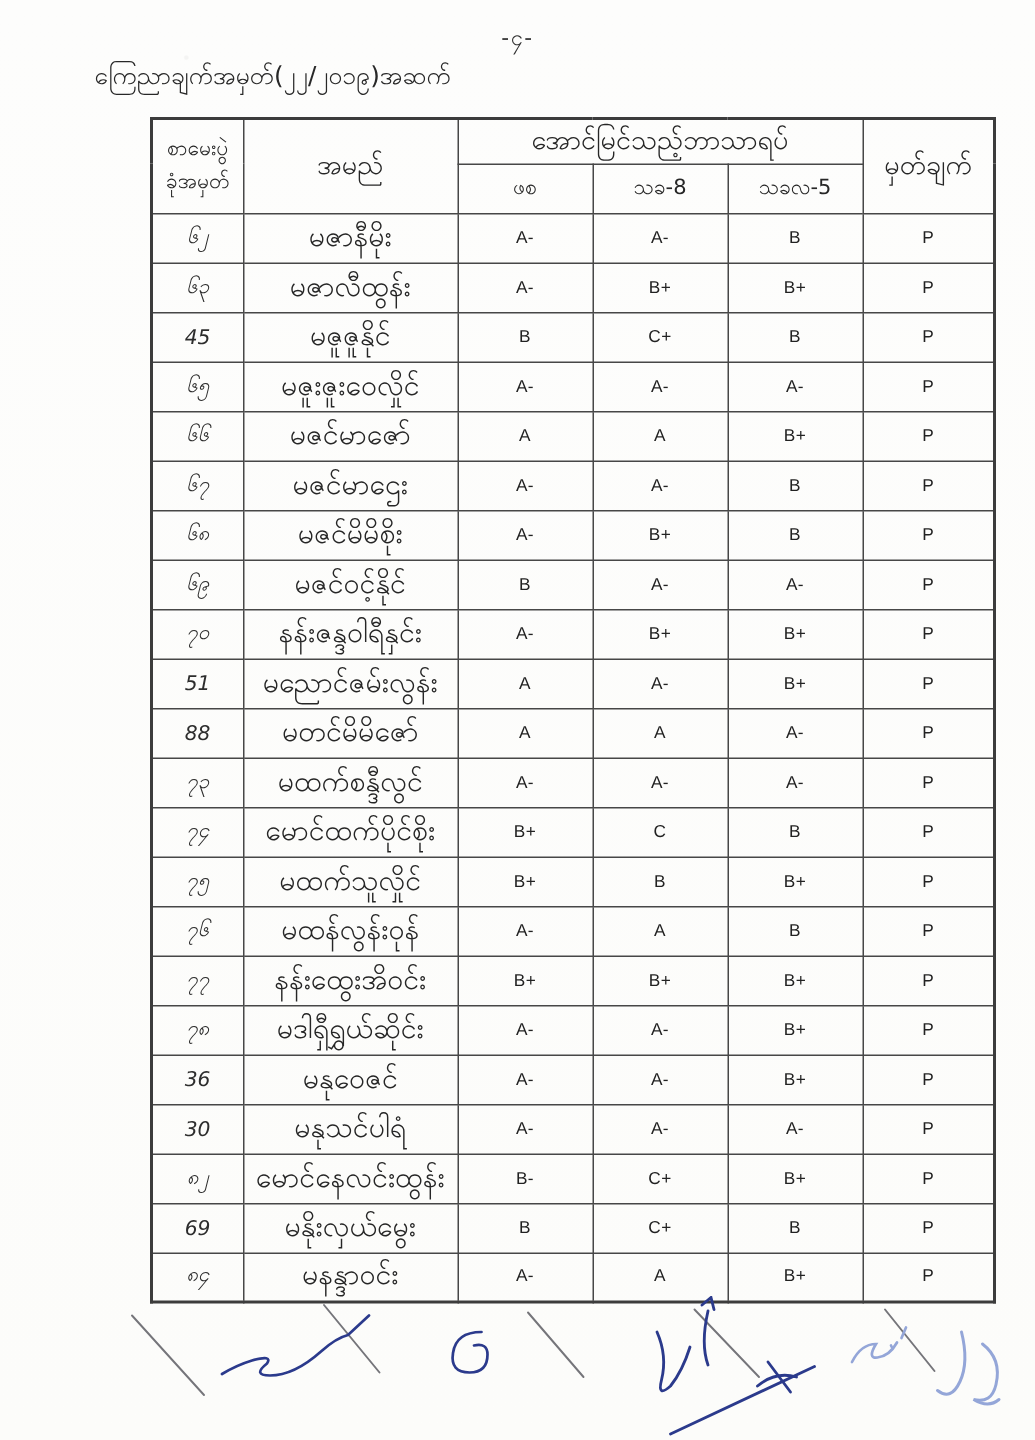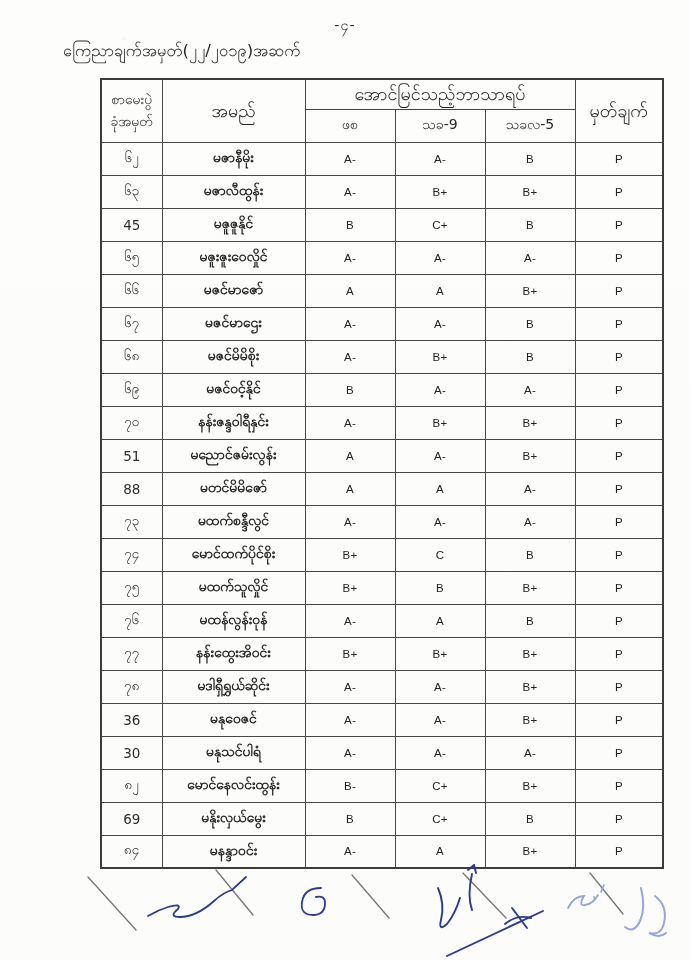--- a/index.html
+++ b/index.html
@@ -43,22 +43,22 @@
     overflow: hidden;
     background: transparent;
   }
   th { font-weight: normal; }
   .hdr-main { font-size: 18px; color: #262626; line-height: 1.45; }
   .hdr-roll { font-size: 14px; line-height: 1.55; }
   tr.hdr-row-1 { height: 30px; }
   tr.hdr-row-2 { height: 33px; }
   .hdr-sub { font-size: 14px; color: #262626; }
   tbody tr { height: 33px; }
-  td.roll-cell  { font-size: 13.5px; color: #2d2d2d; }
-  td.name-cell  { text-align: left; padding-left: 9px; font-size: 14px; color: #262626; font-weight: bold; }
+  td.roll-cell  { font-size: 13.5px; color: #2d2d2d; font-style: italic; }
+  td.name-cell  { text-align: left; padding-left: 9px; font-size: 19px; color: #262626; }
   td.grade-cell { font-size: 11.5px; font-family: "Liberation Sans", "DejaVu Sans", sans-serif; color: #222; letter-spacing: 0.3px; }
   td.remark-cell{ font-size: 11.5px; font-family: "Liberation Sans", "DejaVu Sans", sans-serif; color: #222; }
   .signatures {
     position: absolute; top: 864px; left: 0;
     width: 690px; height: 96px;
   }
   .signatures svg { display: block; }
 </style>
 </head>
 <body>
@@ -84,21 +84,21 @@
           <th rowspan="2" class="hdr-main hdr-roll">
             <span>စာမေးပွဲ</span><br>
             <span>ခုံအမှတ်</span>
           </th>
           <th rowspan="2" class="hdr-main">အမည်</th>
           <th colspan="3" class="hdr-main">အောင်မြင်သည့်ဘာသာရပ်</th>
           <th rowspan="2" class="hdr-main">မှတ်ချက်</th>
         </tr>
         <tr class="hdr-row-2">
           <th class="hdr-sub">ဖစ</th>
-          <th class="hdr-sub">သခ-9</th>
+          <th class="hdr-sub">သခ-8</th>
           <th class="hdr-sub">သခလ-5</th>
         </tr>
       </thead>
       <tbody>
           <tr>
       <td class="roll-cell">၆၂</td>
       <td class="name-cell">မဇာနီမိုး</td>
       <td class="grade-cell">A-</td>
       <td class="grade-cell">A-</td>
       <td class="grade-cell">B</td>

